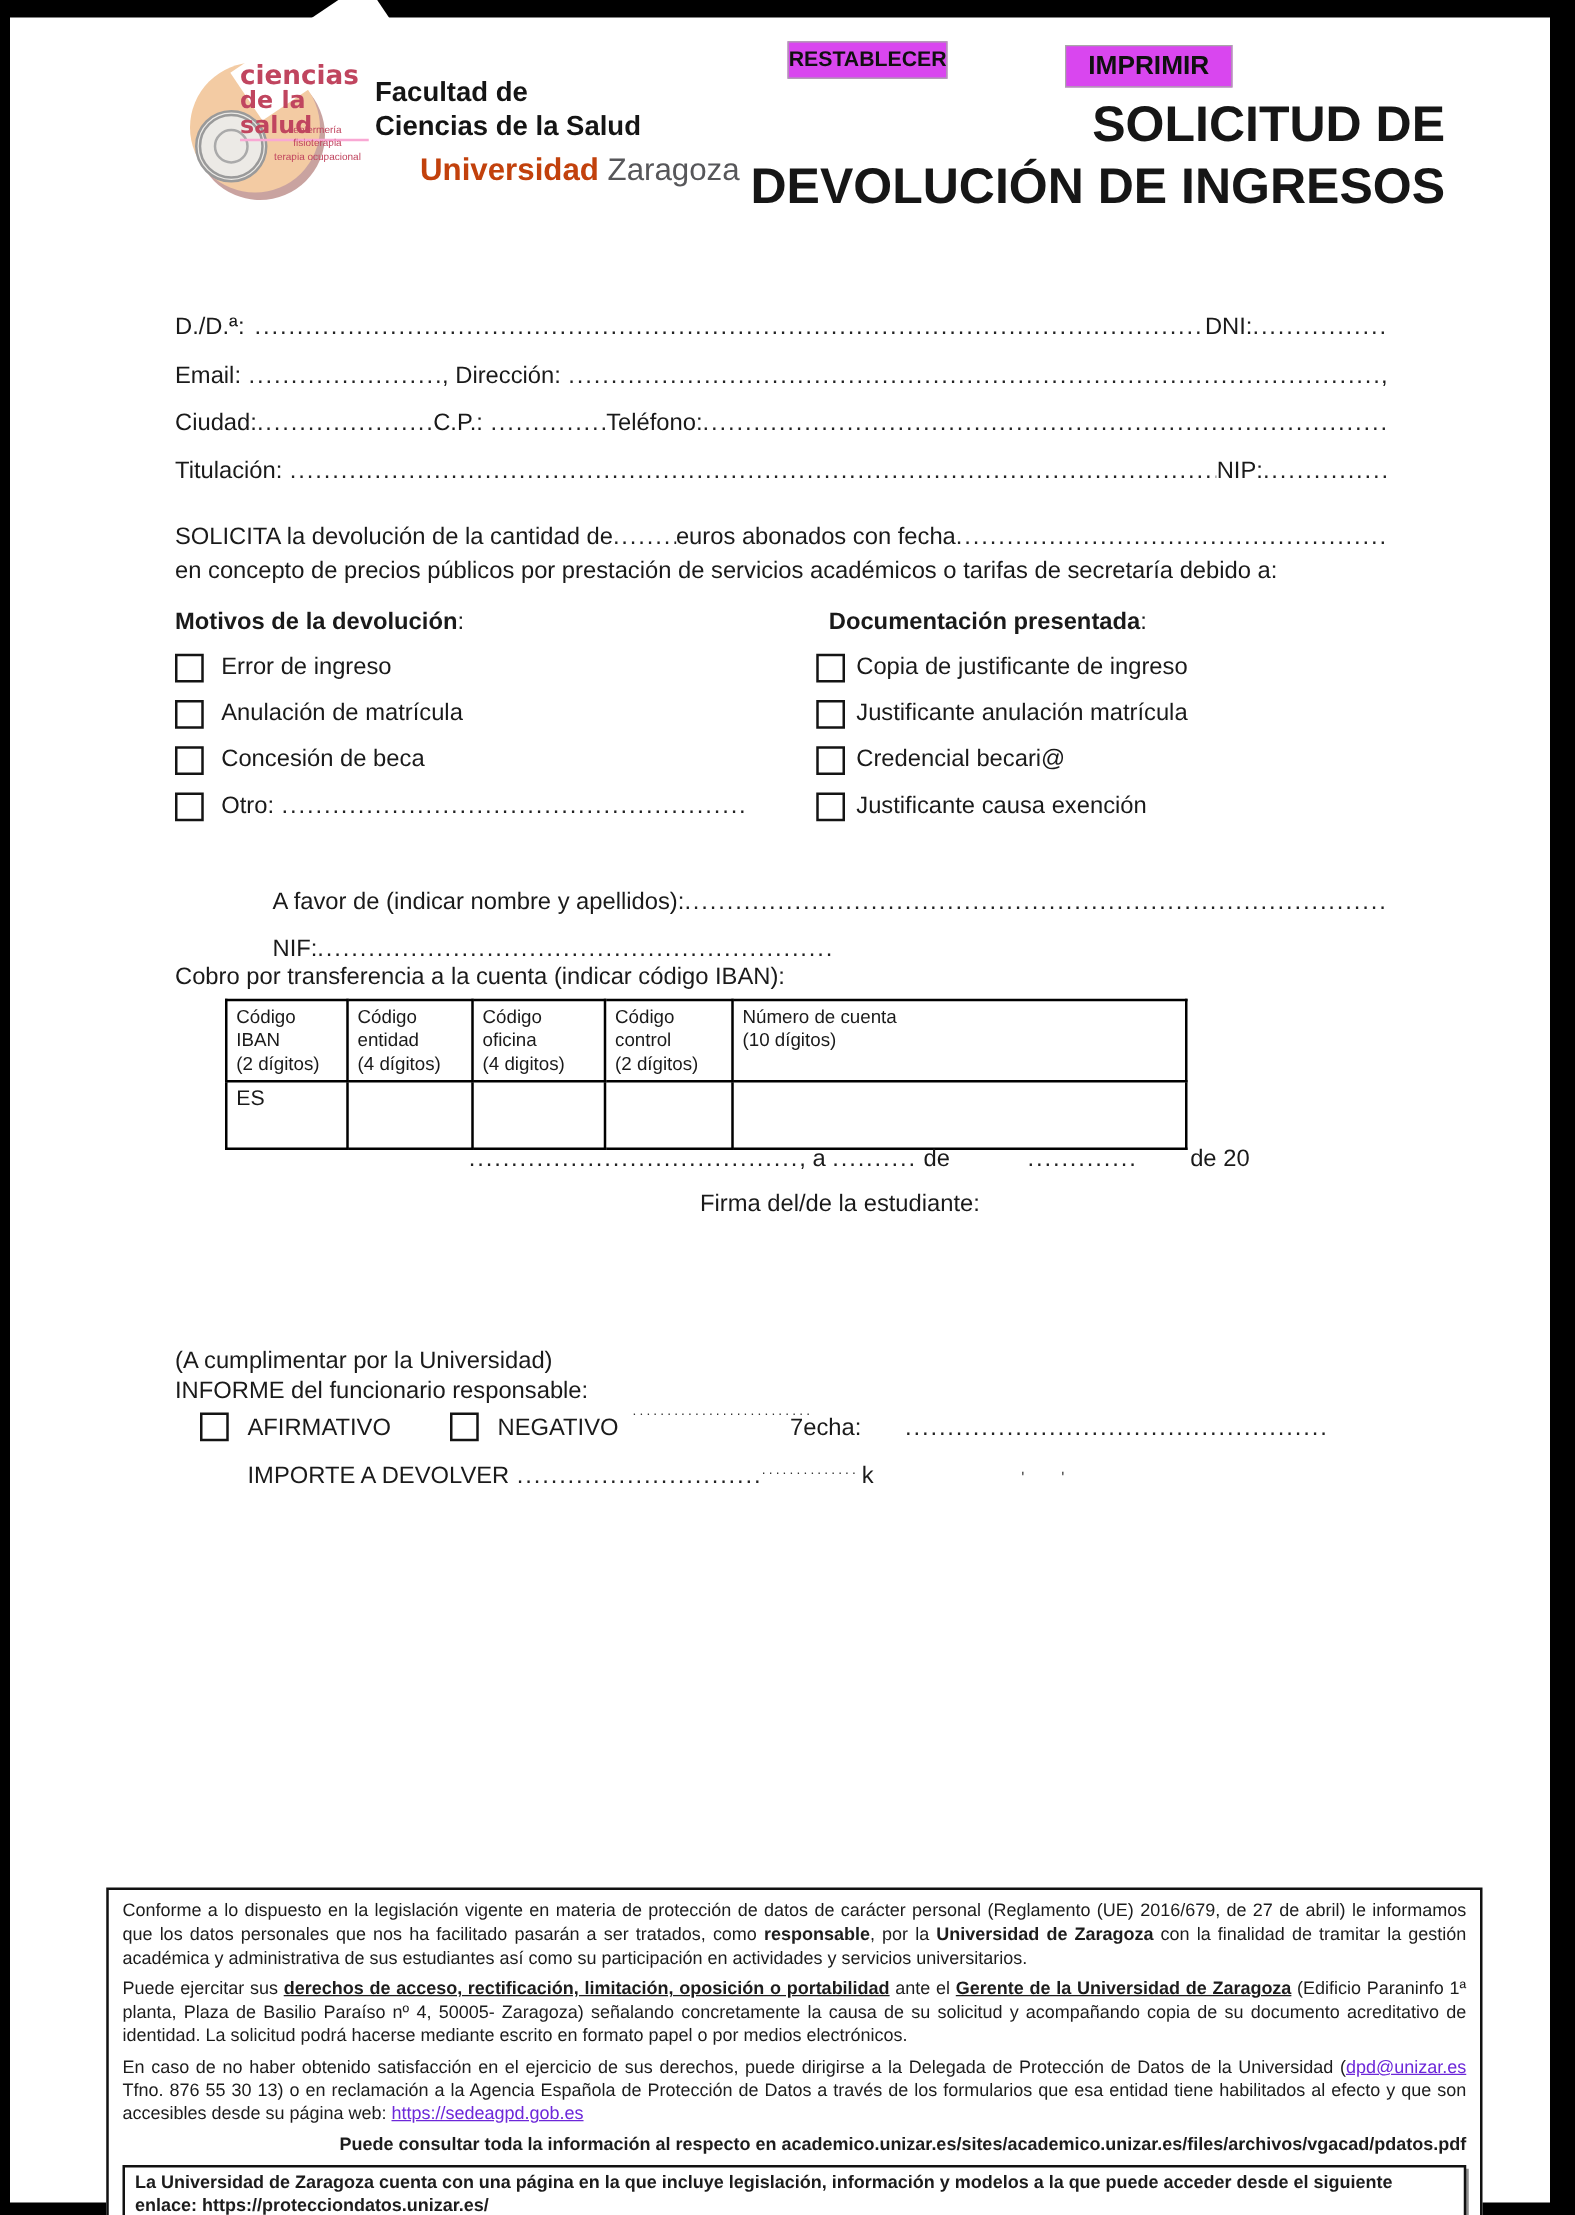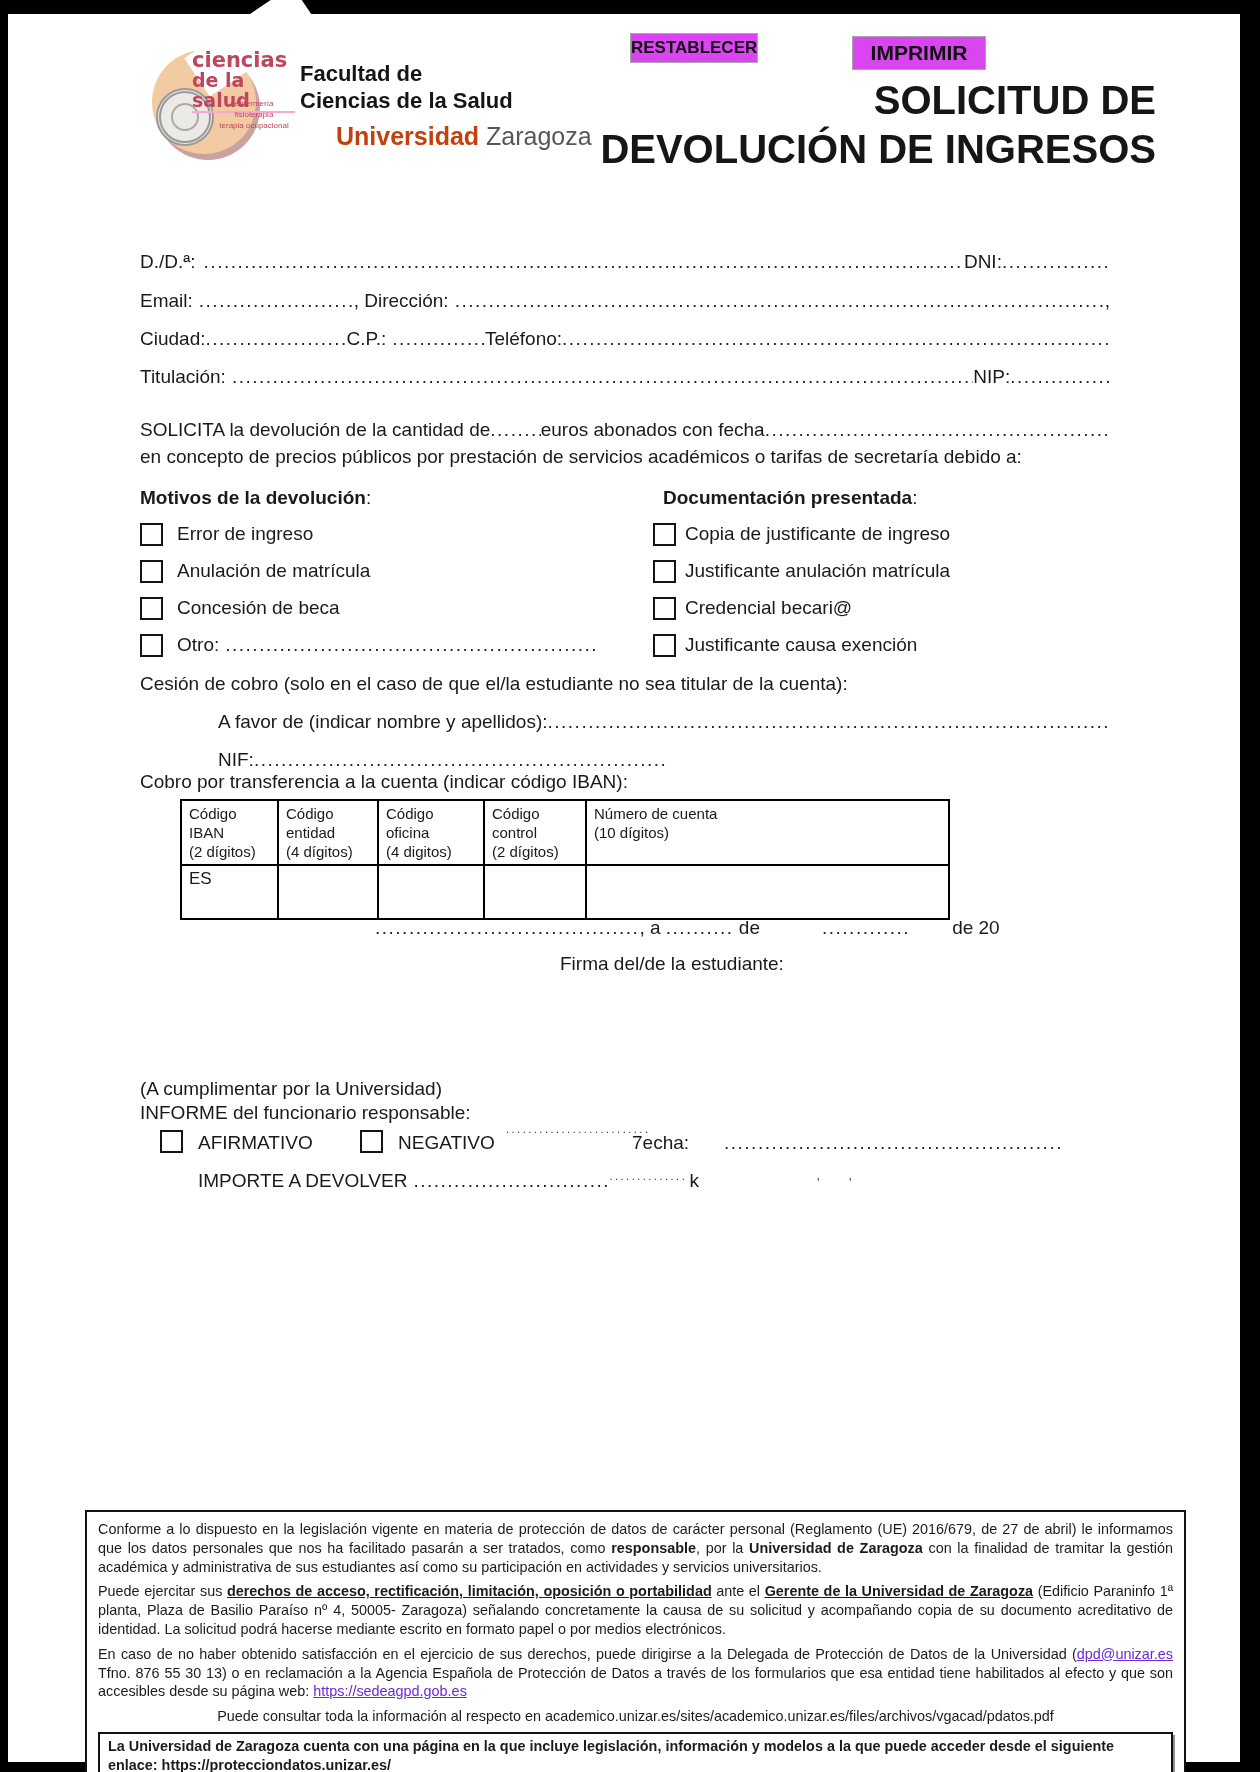--- a/index.html
+++ b/index.html
@@ -64,21 +64,21 @@
     transform:translateY(-7px); color:#333; }
   .plain19 { font-size:19px; }
 
   
   .legal { position:absolute; left:77px; top:1496px; width:1101px; border:2px solid #111; background:#fff;
     padding:8px 11px 6px 11px; font-size:14.4px; line-height:18.8px; color:#1c1c1c; }
   .legal p { margin:0 0 6px 0; text-align:justify; }
   .seg-b { font-weight:bold; }
   .seg-bu { font-weight:bold; text-decoration:underline; }
   .seg-link { color:#6d28d9; text-decoration:underline; cursor:pointer; }
-  .legal .p-bold { font-weight:normal; text-align:center; }
+  .legal .p-bold { font-weight:bold; text-align:right; }
   .legal-inner { border:2px solid #111; padding:3px 8px 4px 8px; font-weight:bold; box-shadow:2px 3px 0 #8f8f8f;
     margin-top:4px; text-align:left; }
 </style>
 </head>
 <body>
 
 <div class="page">
 
   <div class="abs logo-wrap">
     <div class="badge-circle"></div>
@@ -188,21 +188,20 @@
     <div class="ckrow">
       <span class="ckbox"></span>
       <span class="ck-gap-r">Credencial becari@</span>
     </div>
     <div class="ckrow">
       <span class="ckbox"></span>
       <span class="ck-gap-r">Justificante causa exención</span>
     </div>
   </div>
 
-  <div class="abs plain19" style="left:132px; top:659px;">Cesión de cobro (solo en el caso de que el/la estudiante no sea titular de la cuenta):</div>
 
   <div class="fline" style="top:697px; left:210px;">
     <span class="lbl">A favor de (indicar nombre y apellidos): </span>
     <span class="dots grow">................................................................................................................................................................................................</span>
   </div>
 
   <div class="fline" style="top:735px; left:210px;">
     <span class="lbl">NIF:</span>
     <span class="dots">.............................................................</span>
   </div>

